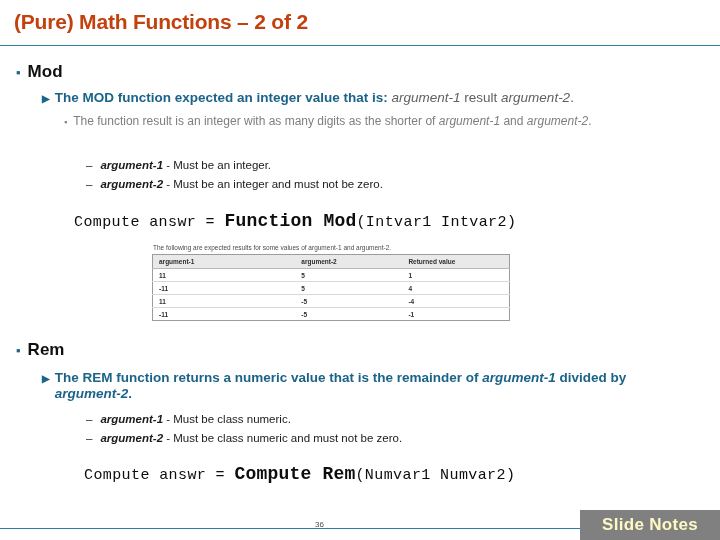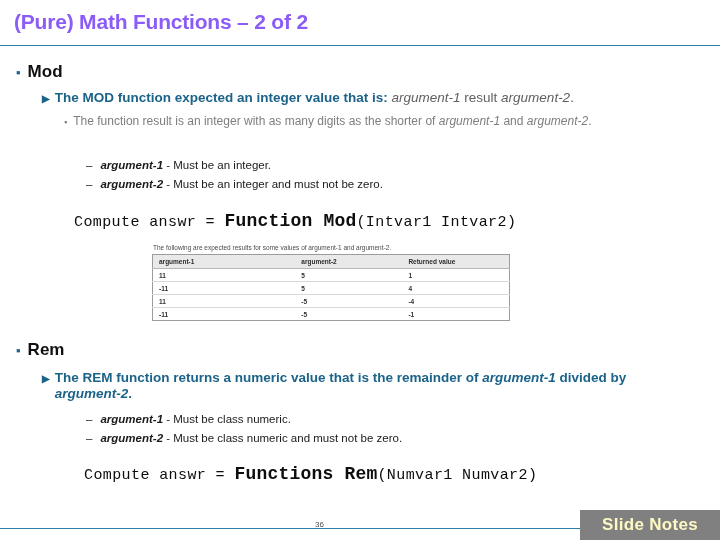--- a/index.html
+++ b/index.html
@@ -16,21 +16,21 @@
     -webkit-font-smoothing: none;
   }
 
   
   .slide-title {
     position: absolute;
     left: 14px;
     top: 10px;
     font-size: 21px;
     font-weight: bold;
-    color: #8b5cf6;
+    color: #c2410c;
     letter-spacing: -0.2px;
     white-space: nowrap;
   }
   .title-rule {
     position: absolute;
     left: 0px;
     top: 45px;
     width: 720px;
     height: 0;
     border-top: 1.5px solid #2d7fa6;
@@ -281,18 +281,18 @@
   <span class="mk">–</span>
   <span><b>argument-1</b><span> - Must be class numeric.</span></span>
 </div>
 
 <div class="lvl4" style="left:86px; top:431px;">
   <span class="mk">–</span>
   <span><b>argument-2</b><span> - Must be class numeric and must not be zero.</span></span>
 </div>
 
 <div class="codeline" style="left:84px; top:464px;">
-  <span>Compute answr = </span><span class="big">Functions Rem</span><span>(Numvar1 Numvar2)</span>
+  <span>Compute answr = </span><span class="big">Compute Rem</span><span>(Numvar1 Numvar2)</span>
 </div>
 
 <div class="footer-rule"></div>
 <div class="page-num">36</div>
 <div class="slide-notes">Slide Notes</div>
 
 </body></html>

